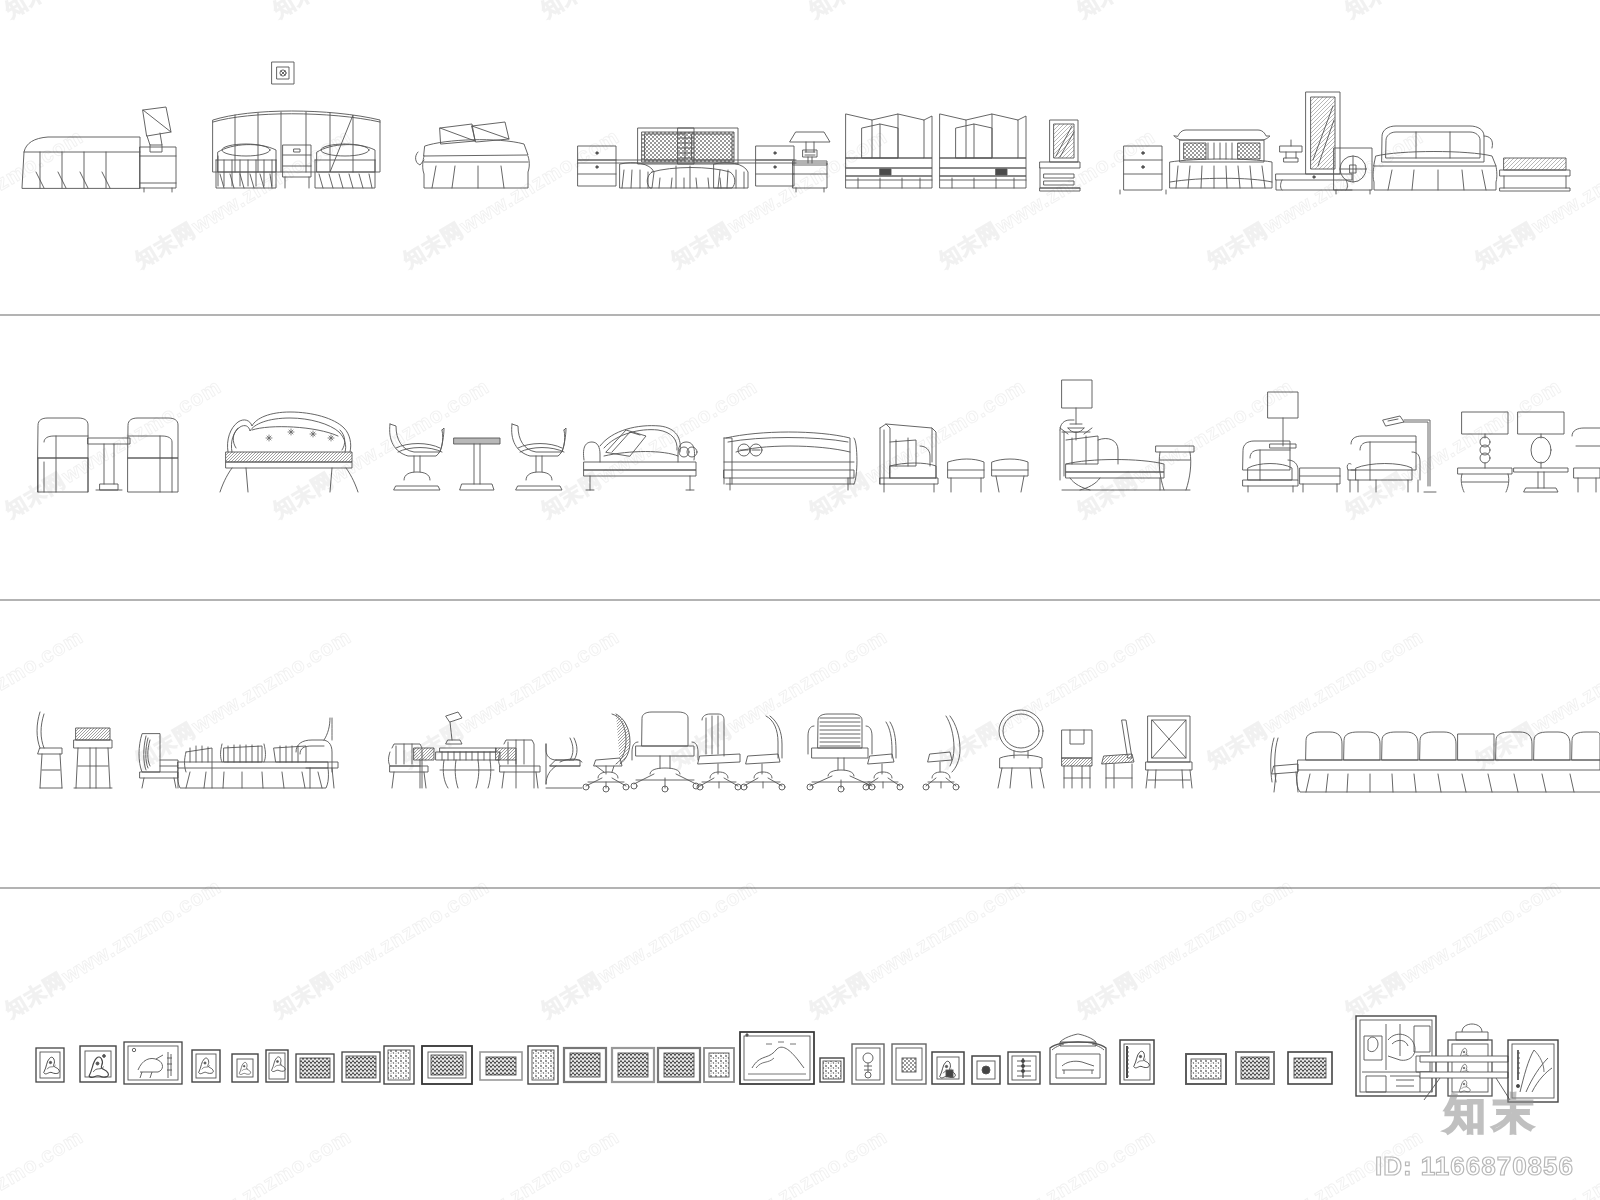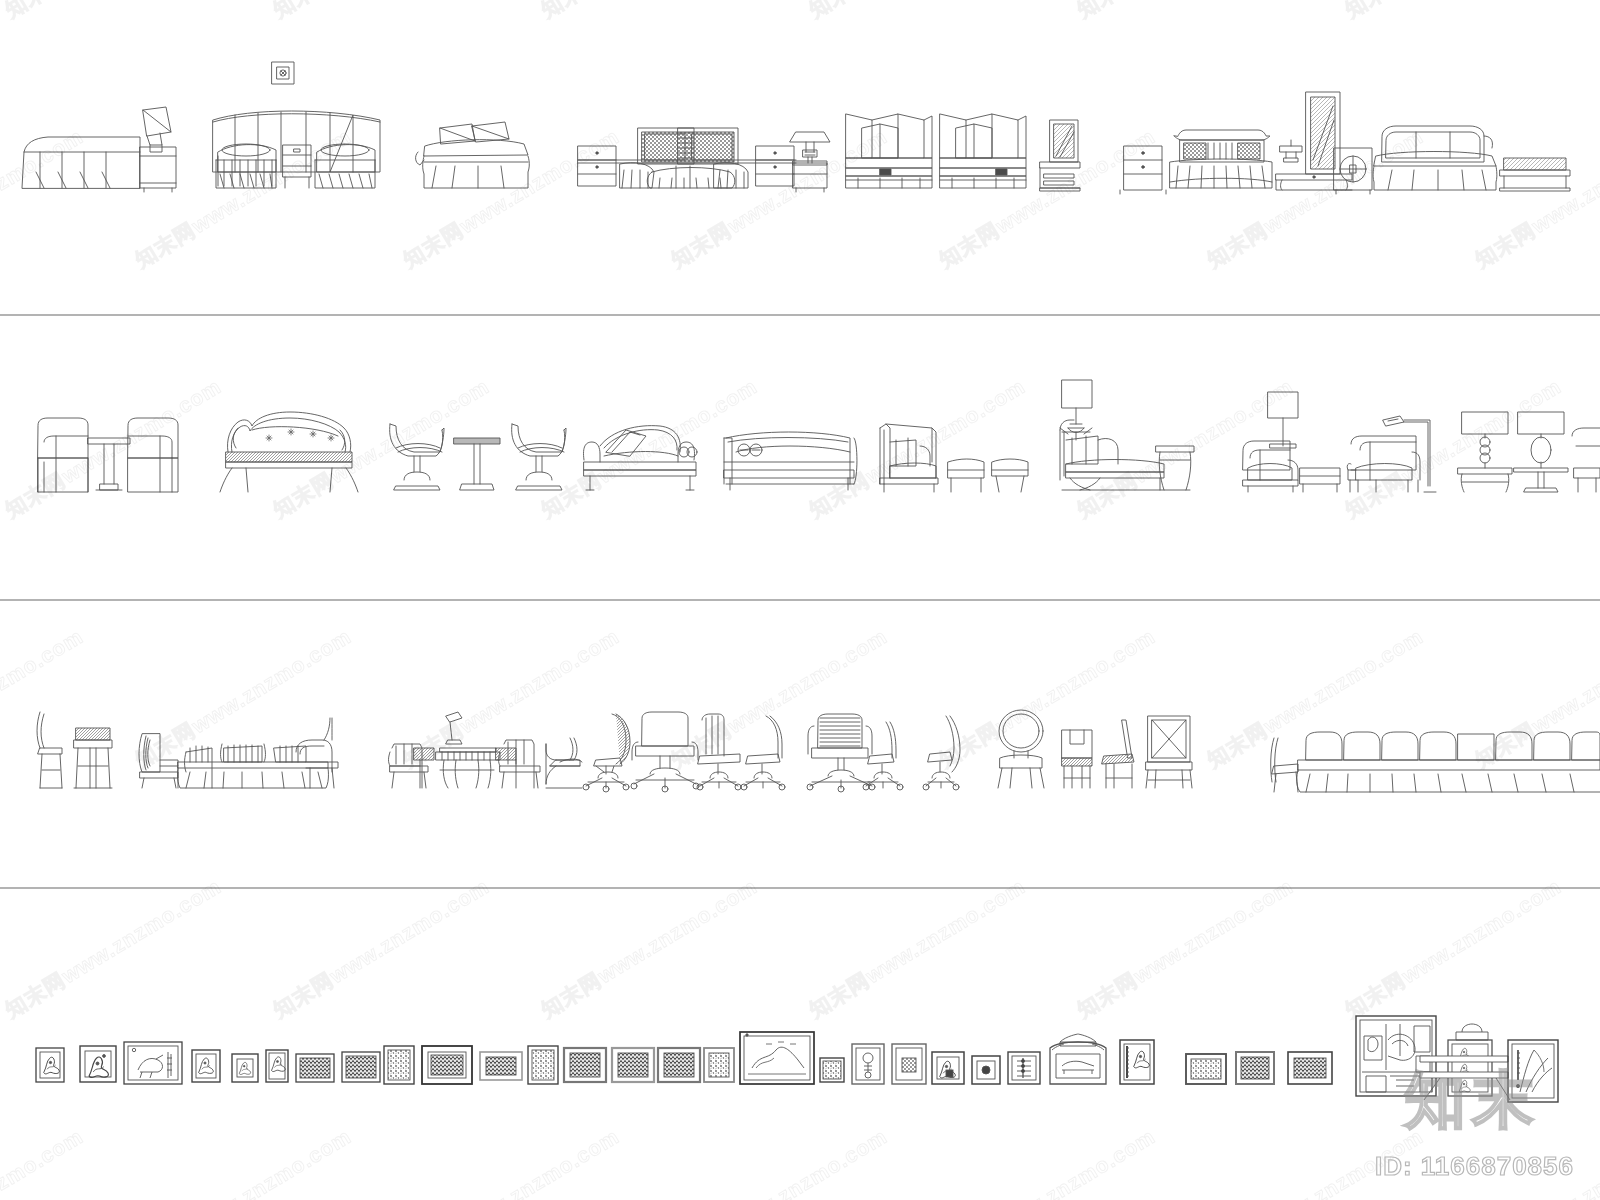--- a/index.html
+++ b/index.html
@@ -55,21 +55,21 @@
     letter-spacing: 1px;
     color: transparent;
     -webkit-text-stroke: 1.2px #b8b8b8;
     font-family: "Liberation Sans", sans-serif;
   }
   #brand-mark {
     position: absolute;
     right: 60px;
     bottom: 58px;
     z-index: 7;
-    font-size: 62px;
+    font-size: 42px;
     font-weight: bold;
     color: transparent;
     -webkit-text-stroke: 2px rgba(140,140,140,0.55);
     letter-spacing: 6px;
     font-family: "Liberation Sans", sans-serif;
   }
 </style>
 </head>
 <body>
 

